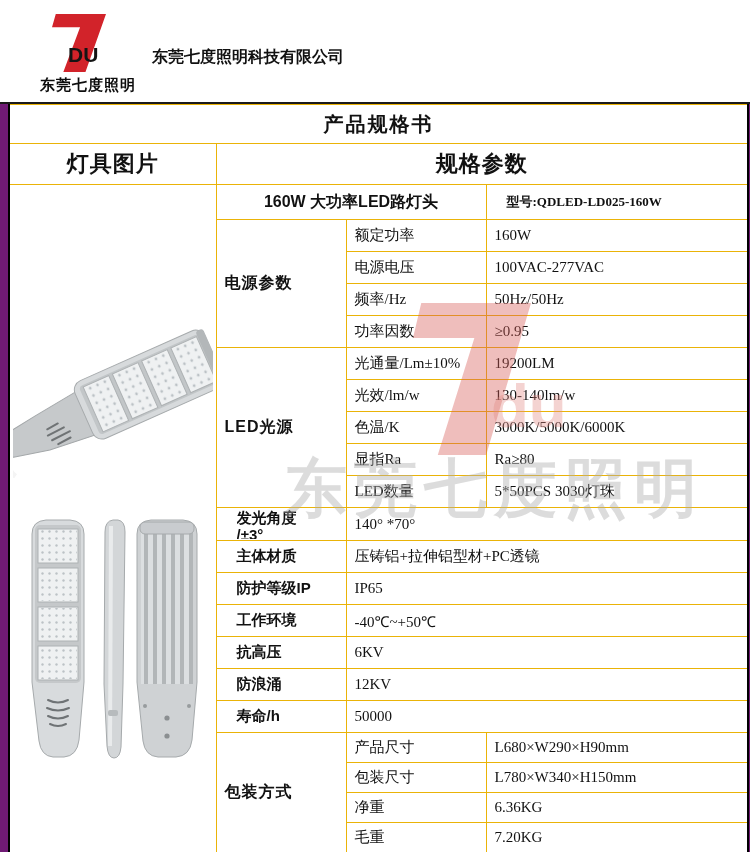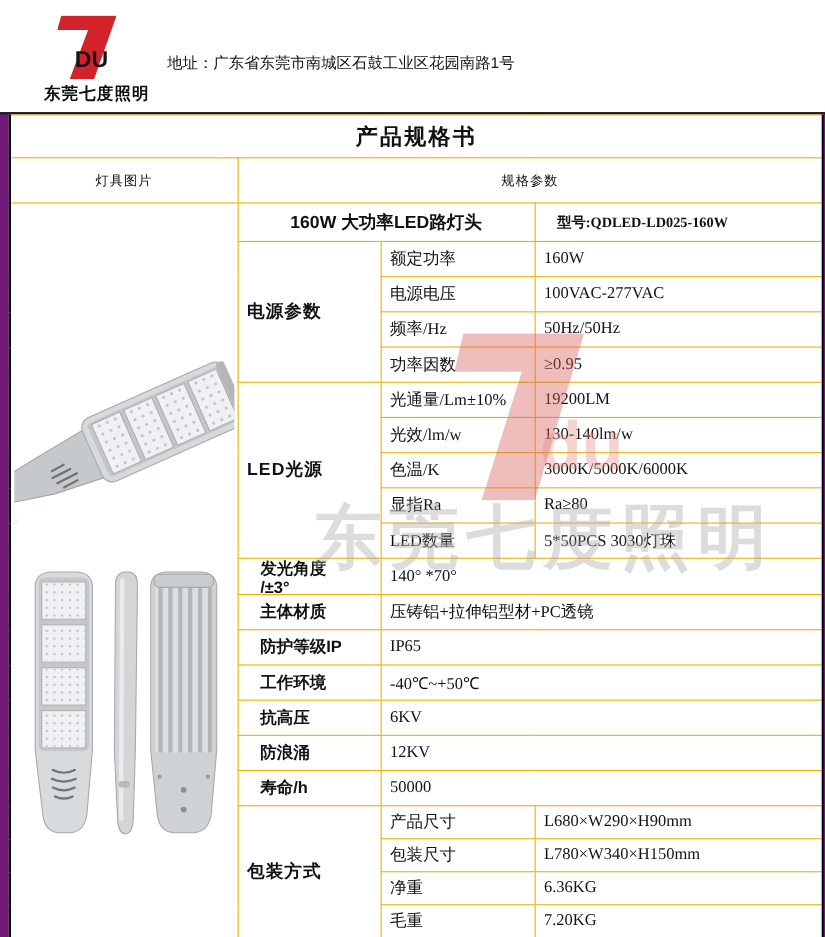--- a/index.html
+++ b/index.html
@@ -28,21 +28,21 @@
   .header-divider{position:absolute;top:102px;left:0;width:750px;height:2px;background:#1a1a1a;}
 
   
   table.spec{
     position:absolute;left:8px;top:104px;width:739px;height:743px;
     border-collapse:collapse;table-layout:fixed;background:#fff;
     border:2px solid #000;border-top:none;
   }
   table.spec td{border:1px solid #eab308;vertical-align:middle;overflow:hidden;}
   td.title-cell{text-align:center;font-size:20px;font-weight:700;height:36px;letter-spacing:2px;}
-  td.colhead{text-align:center;font-size:12px;font-weight:400;height:38px;letter-spacing:1px;}
+  td.colhead{text-align:center;font-size:22px;font-weight:700;height:38px;letter-spacing:1px;}
   td.prod-cell{text-align:center;font-size:16px;font-weight:700;height:32px;}
   td.model-cell{font-family:"Liberation Serif","DejaVu Serif",serif;font-size:13px;font-weight:700;padding-left:20px;}
   td.sec-cell{font-size:16px;font-weight:700;padding-left:8px;letter-spacing:1px;}
   td.sub-cell,td.val-cell{
     font-family:Liberation Serif, serif;font-size:15px;font-weight:400;
     padding-left:8px;
   }
   td.single-label{font-size:15px;font-weight:700;padding-left:20px;}
   tr.mid{height:32px;}
   tr.pack{height:30px;}
@@ -75,20 +75,21 @@
 
 <div class="page">
 
   <div class="header">
     <div class="logo">
       <div class="logo-seven"></div>
       <div class="logo-du">DU</div>
       <div class="logo-brand">东莞七度照明</div>
     </div>
     <div class="contact">
+      <div class="company">东莞七度照明科技有限公司</div>
       <div class="cline">地址：广东省东莞市南城区石鼓工业区花园南路1号</div>
       <div class="cline">联系人：樊金金      电话：15916777606   0769-86009547</div>
       <div class="cline">QQ:3251211241    Email：7du@7duzm.com   网址：http://www.7duzm.com/</div>
     </div>
   </div>
   <div class="header-divider"></div>
 
   <table class="spec">
     <colgroup>
       <col style="width:207px">

